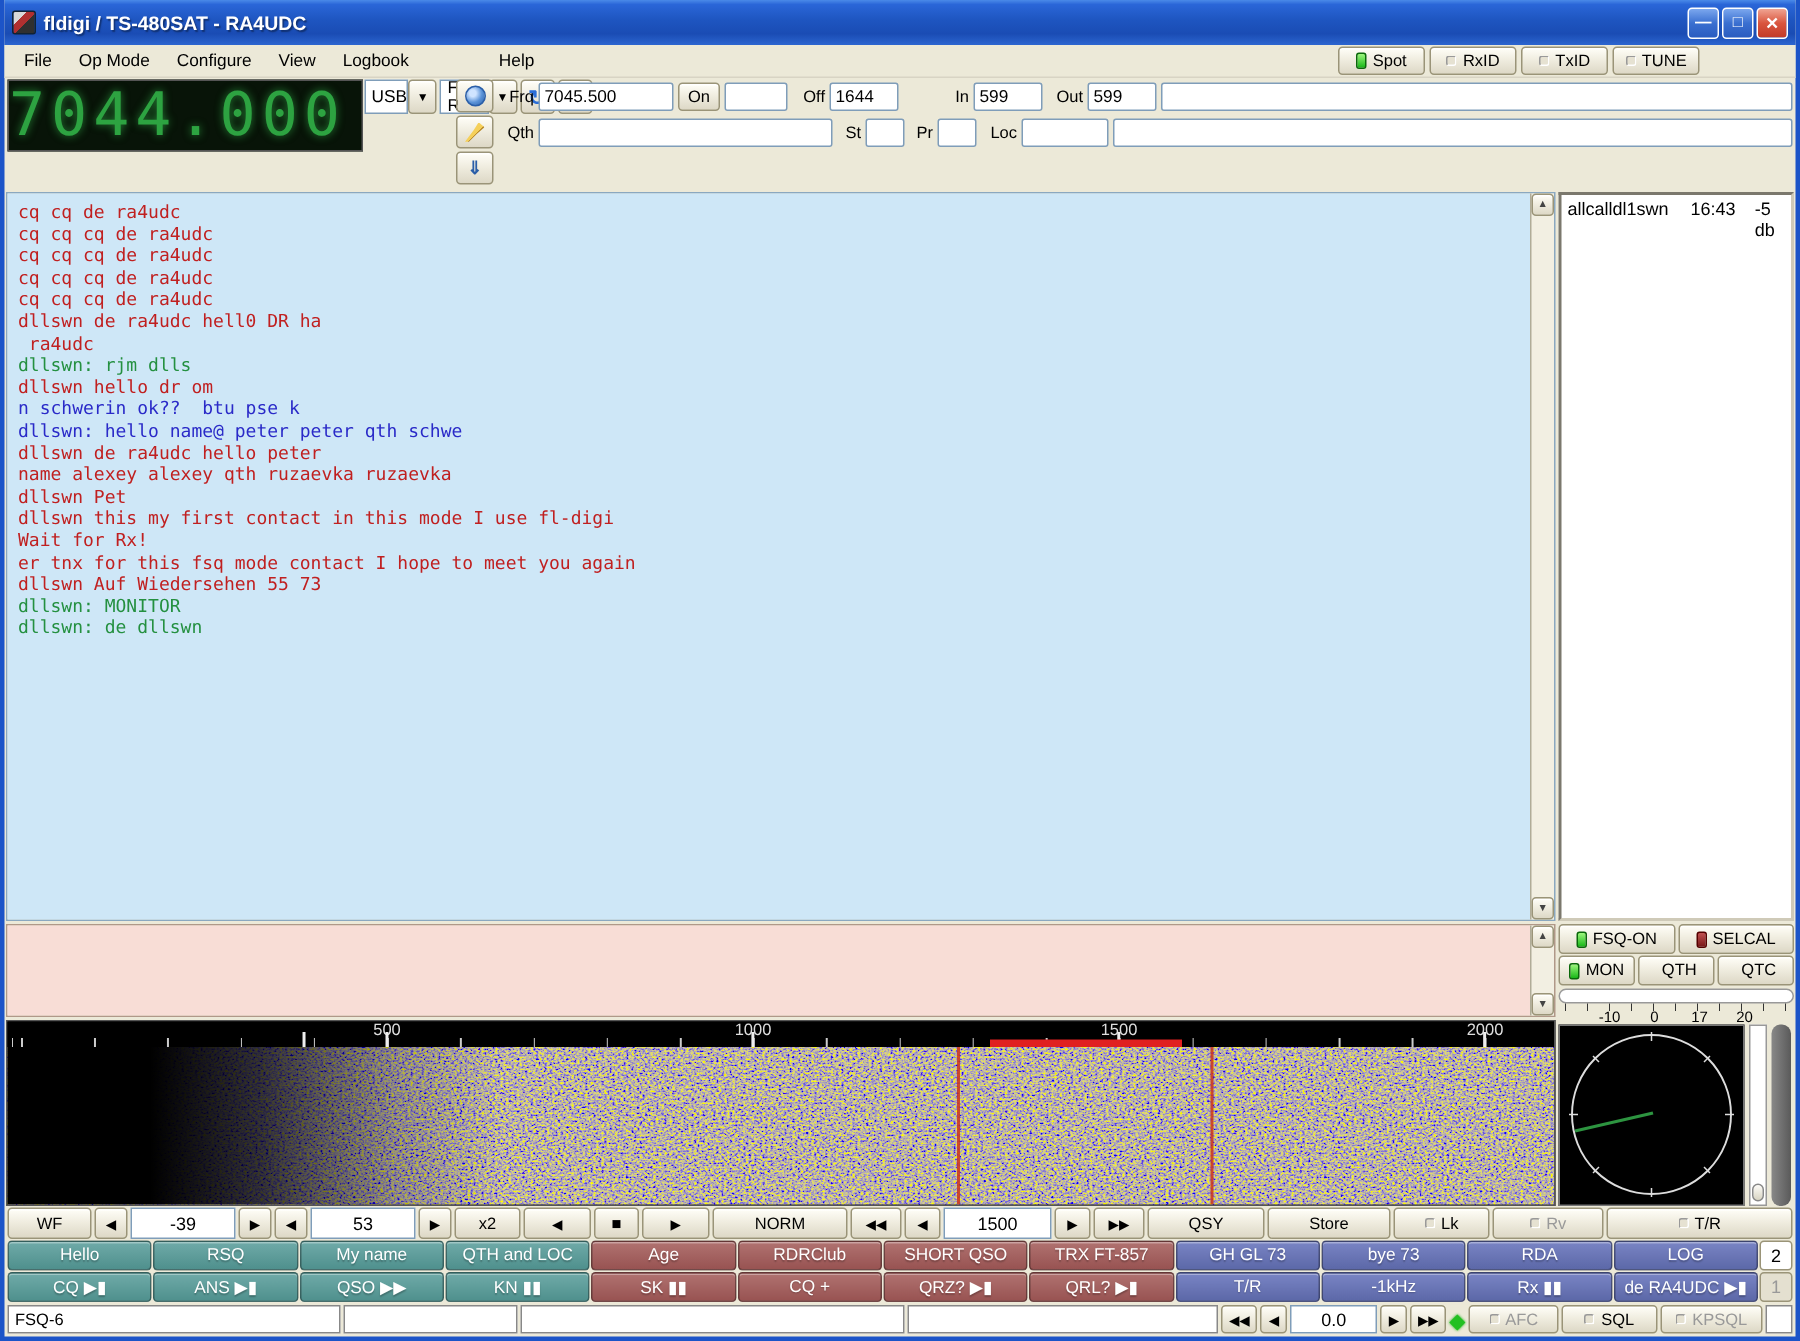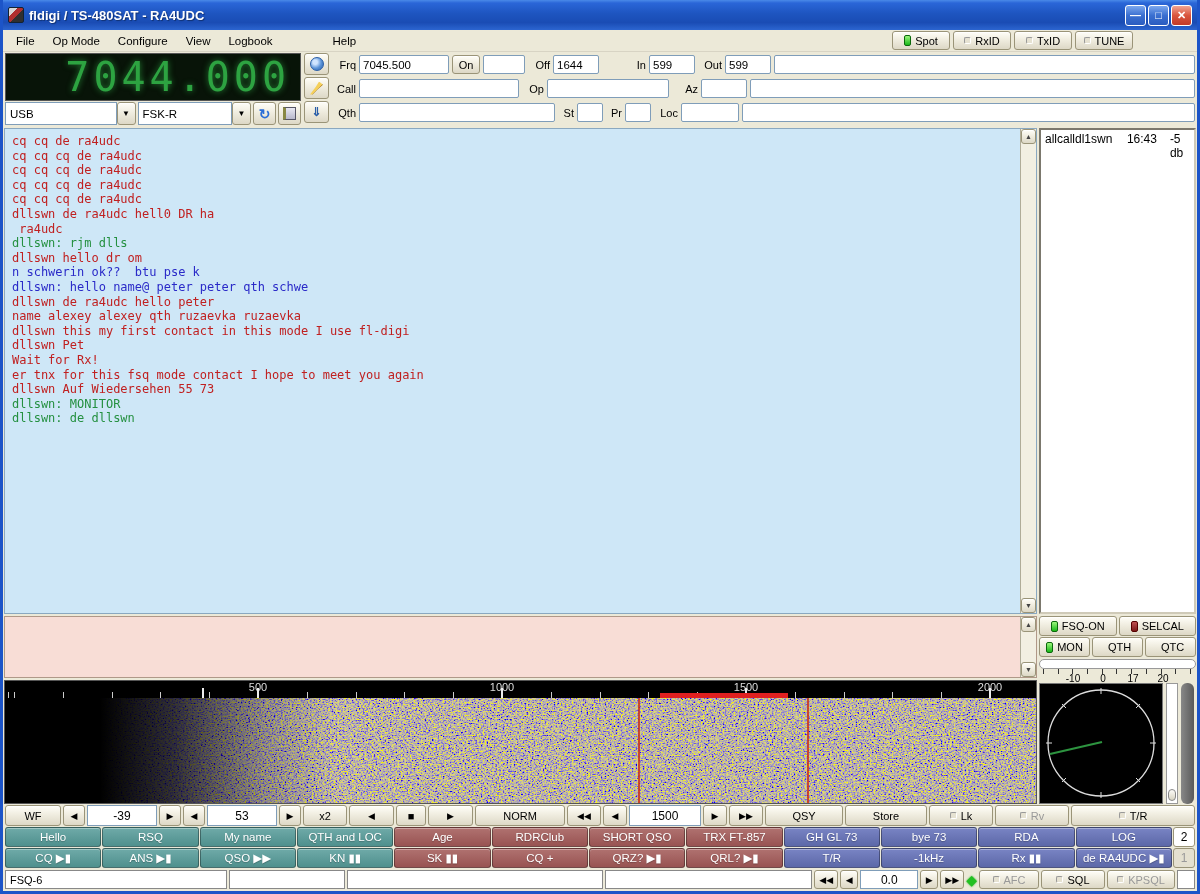--- a/index.html
+++ b/index.html
@@ -37,21 +37,21 @@
   .led { width:7px; height:11px; border-radius:2px; border:1px solid #777; }
   .led.on { background:linear-gradient(180deg,#9cf67c,#18b818); border-color:#0a680a; }
   .led.off { width:7px; height:7px; background:#e6e2d2; border:1px solid #999;
     border-right-color:#fff; border-bottom-color:#fff; }
   .led.green { background:linear-gradient(180deg,#9cf67c,#18b818); border-color:#0a680a; }
   .led.red { background:linear-gradient(180deg,#c05050,#7a1818); border-color:#500; }
   .led.none { visibility:hidden; width:0; border:0; }
 
   
   .rigpanel { flex:0 0 74px; display:flex; padding:1px 2px; gap:3px; }
-  .rig-left { width:296px; display:flex; flex-direction:column; gap:1px; }
+  .rig-left { width:296px; display:flex; flex-direction:row; gap:1px; }
   .lcd { height:48px; background:#081408; border:1px solid #555; color:#2da341;
     font-family:"DejaVu Sans Mono",monospace; font-size:40px; letter-spacing:4px;
     display:flex; align-items:center; justify-content:flex-end; padding-right:10px;
     text-shadow:0 0 6px rgba(60,220,90,.55); }
   .mode-row { height:23px; display:flex; gap:2px; }
   .combo { display:flex; flex:1; }
   .combo .cfield { flex:1; background:#fff; border:1px solid #7f9db9; font-size:11.5px;
     display:flex; align-items:center; padding-left:4px; }
   .combo .carrow { width:19px; font-size:8px; }
   .mini-icon-btn { width:23px; font-size:12px; }
@@ -255,29 +255,20 @@
         <input class="fld" style="width: 42px;" value="">
         <span class="flbl" style="width:22px">Off</span>
         <input class="fld" style="width: 46px;" value="1644">
         <span class="flbl" style="width:18px;margin-left:26px">In</span>
         <input class="fld" style="width: 46px;" value="599">
         <span class="flbl" style="width:24px">Out</span>
         <input class="fld" style="width: 46px;" value="599">
         <input class="fld wide" style="">
       </div>
       <div class="log-row">
-        <span class="flbl" style="width:24px">Call</span>
-        <input class="fld" style="width: 160px;" value="">
-        <span class="flbl" style="width:18px;margin-left:4px">Op</span>
-        <input class="fld" style="width: 122px;" value="">
-        <span class="flbl" style="width:18px;margin-left:8px">Az</span>
-        <input class="fld" style="width: 46px;" value="">
-        <input class="fld wide" style="">
-      </div>
-      <div class="log-row">
         <span class="flbl" style="width:24px">Qth</span>
         <input class="fld" style="width: 196px;" value="">
         <span class="flbl" style="width:16px">St</span>
         <input class="fld" style="width: 26px;" value="">
         <span class="flbl" style="width:16px">Pr</span>
         <input class="fld" style="width: 26px;" value="">
         <span class="flbl" style="width:24px">Loc</span>
         <input class="fld" style="width: 58px;" value="">
         <input class="fld wide" style="">
       </div>
@@ -296,22 +287,22 @@
             <div class="rx-line"><span class="red">cq cq cq de ra4udc</span></div>
             <div class="rx-line"><span class="red">cq cq cq de ra4udc</span></div>
             <div class="rx-line"><span class="red">dllswn de ra4udc hell0 DR ha</span></div>
             <div class="rx-line"><span class="red"> ra4udc</span></div>
             <div class="rx-line"><span class="green">dllswn: rjm dlls</span></div>
             <div class="rx-line"><span class="red">dllswn hello dr om</span></div>
             <div class="rx-line"><span class="blue">n schwerin ok??  btu pse k</span></div>
             <div class="rx-line"><span class="blue">dllswn: hello name@ peter peter qth schwe</span></div>
             <div class="rx-line"><span class="red">dllswn de ra4udc hello peter</span></div>
             <div class="rx-line"><span class="red">name alexey alexey qth ruzaevka ruzaevka</span></div>
+            <div class="rx-line"><span class="red">dllswn Pet</span></div>
             <div class="rx-line"><span class="red">dllswn this my first contact in this mode I use fl-digi</span></div>
-            <div class="rx-line"><span class="red">dllswn Pet</span></div>
             <div class="rx-line"><span class="red">Wait for Rx!</span></div>
             <div class="rx-line"><span class="red">er tnx for this fsq mode contact I hope to meet you again</span></div>
             <div class="rx-line"><span class="red">dllswn Auf Wiedersehen 55 73</span></div>
             <div class="rx-line"><span class="green">dllswn: MONITOR</span></div>
             <div class="rx-line"><span class="green">dllswn: de dllswn</span></div>
           </div>
         <div class="vscroll">
           <span class="xp-btn sarrow">▲</span>
           <span class="xp-btn sarrow">▼</span>
         </div>

